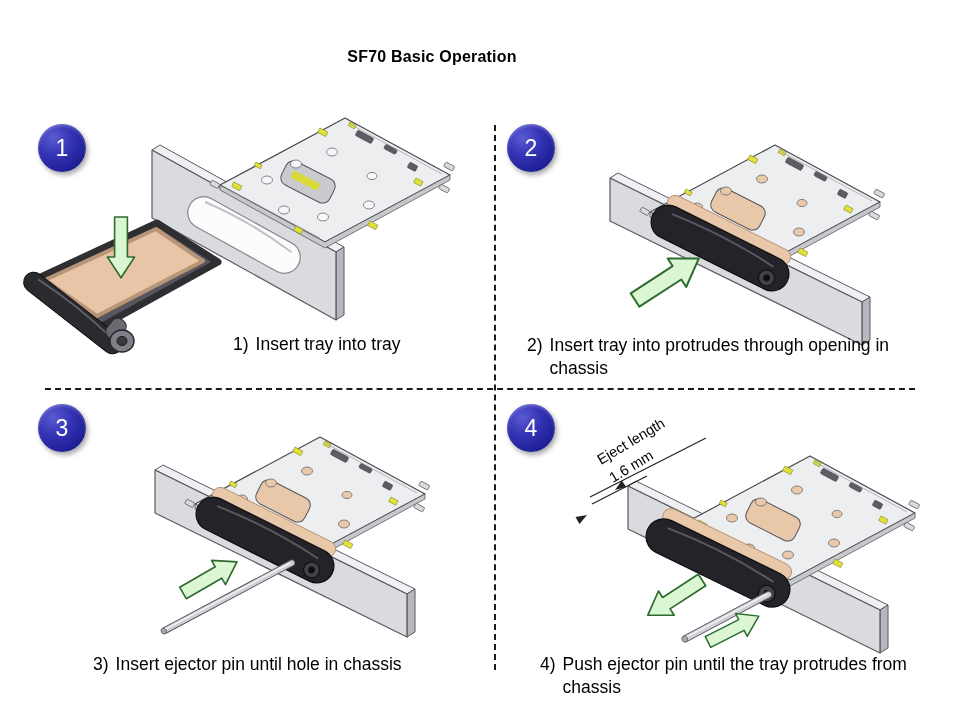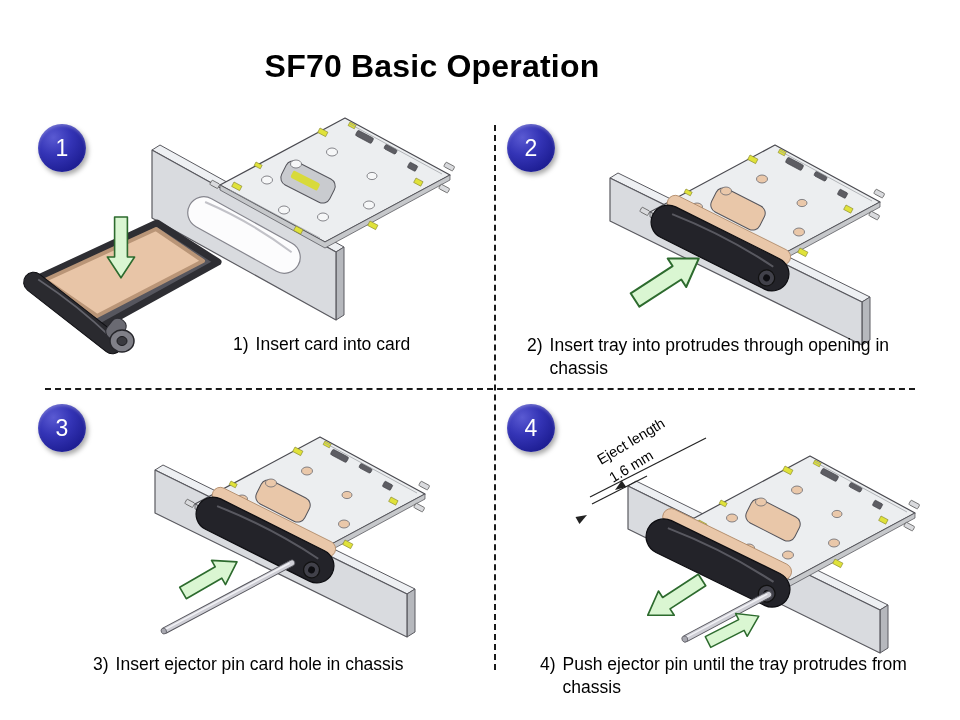--- a/index.html
+++ b/index.html
@@ -2,21 +2,21 @@
 <html><head>
 <meta charset="utf-8">
 <style>
   html,body{margin:0;padding:0;}
   body{
     width:960px;height:720px;position:relative;background:#ffffff;
     font-family:"Liberation Sans",sans-serif;color:#000;overflow:hidden;
   }
   .page-title{
     position:absolute;left:0;top:48px;width:864px;text-align:center;
-    font-size:32px;font-weight:bold;letter-spacing:.2px;
+    font-size:16px;font-weight:bold;letter-spacing:.2px;
   }
   .badge{
     position:absolute;width:48px;height:48px;border-radius:50%;
     background:radial-gradient(circle at 32% 28%, #5a5ad2 0%, #3434b6 38%, #1d1d92 78%, #15157e 100%);
     box-shadow:2px 3px 5px rgba(0,0,0,0.35), inset 0 2px 3px rgba(255,255,255,0.25);
     color:#fff;font-size:23px;display:flex;align-items:center;justify-content:center;
   }
   .divider-v{
     position:absolute;left:494px;top:125px;height:545px;width:0;
     border-left:2px dashed #1a1a1a;
@@ -185,26 +185,26 @@
       <use href="#dimarrow" transform="translate(615,490) rotate(-35)"></use>
       <use href="#dimarrow" transform="translate(587,515) rotate(150)"></use>
       <text transform="translate(601,465) rotate(-31)" font-size="14.5" fill="#000">Eject length</text>
       <text transform="translate(613,483) rotate(-31)" font-size="14.5" fill="#000">1.6 mm</text>
     </g>
   </g>
 </svg>
 
 <div class="caption" id="cap1" style="left:233px;top:333px">
   <span class="num">1)</span>
-  <span class="txt">Insert card into card</span>
+  <span class="txt">Insert tray into tray</span>
 </div>
 <div class="caption" id="cap2" style="left:527px;top:334px">
   <span class="num">2)</span>
   <span class="txt">Insert tray into protrudes through opening in chassis</span>
 </div>
 <div class="caption" id="cap3" style="left:93px;top:653px">
   <span class="num">3)</span>
-  <span class="txt">Insert ejector pin card hole in chassis</span>
+  <span class="txt">Insert ejector pin until hole in chassis</span>
 </div>
 <div class="caption" id="cap4" style="left:540px;top:653px">
   <span class="num">4)</span>
   <span class="txt">Push ejector pin until the tray protrudes from chassis</span>
 </div>
 
 </body></html>

